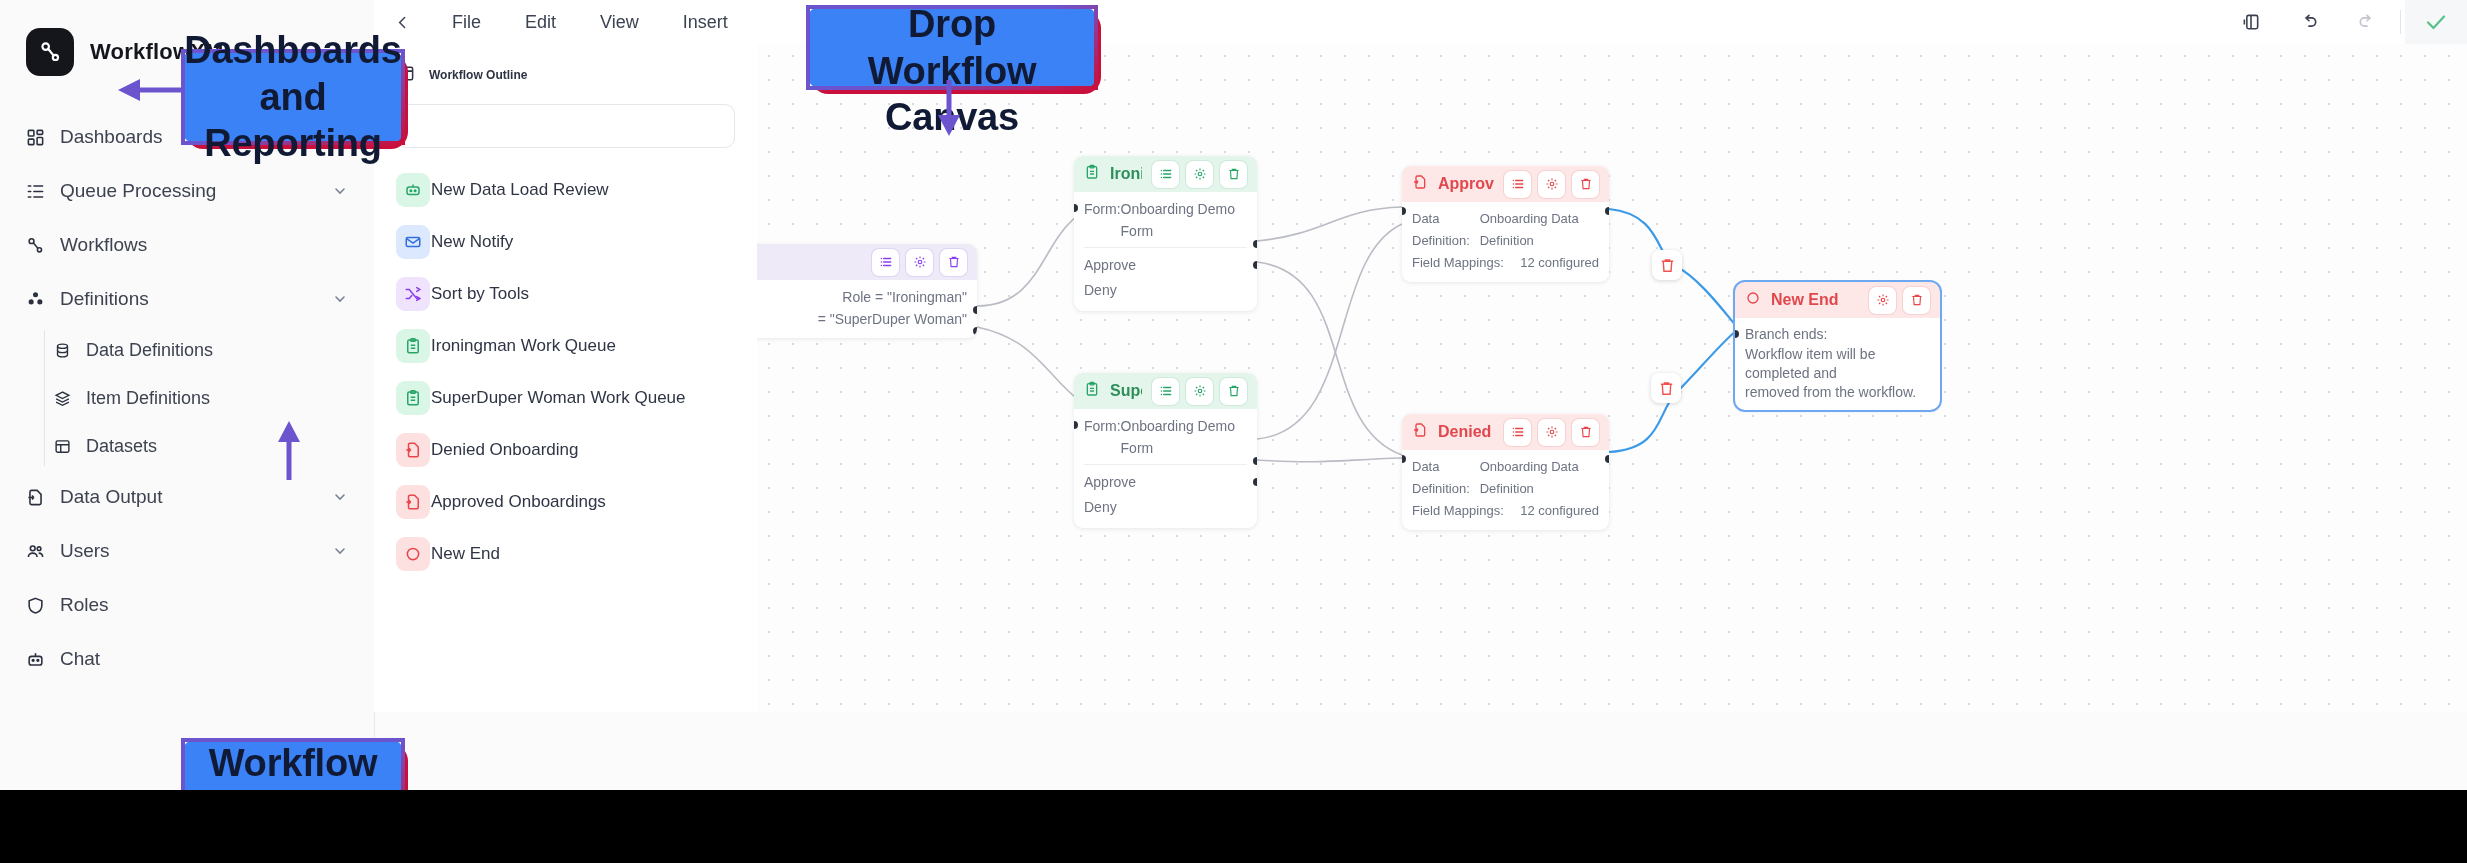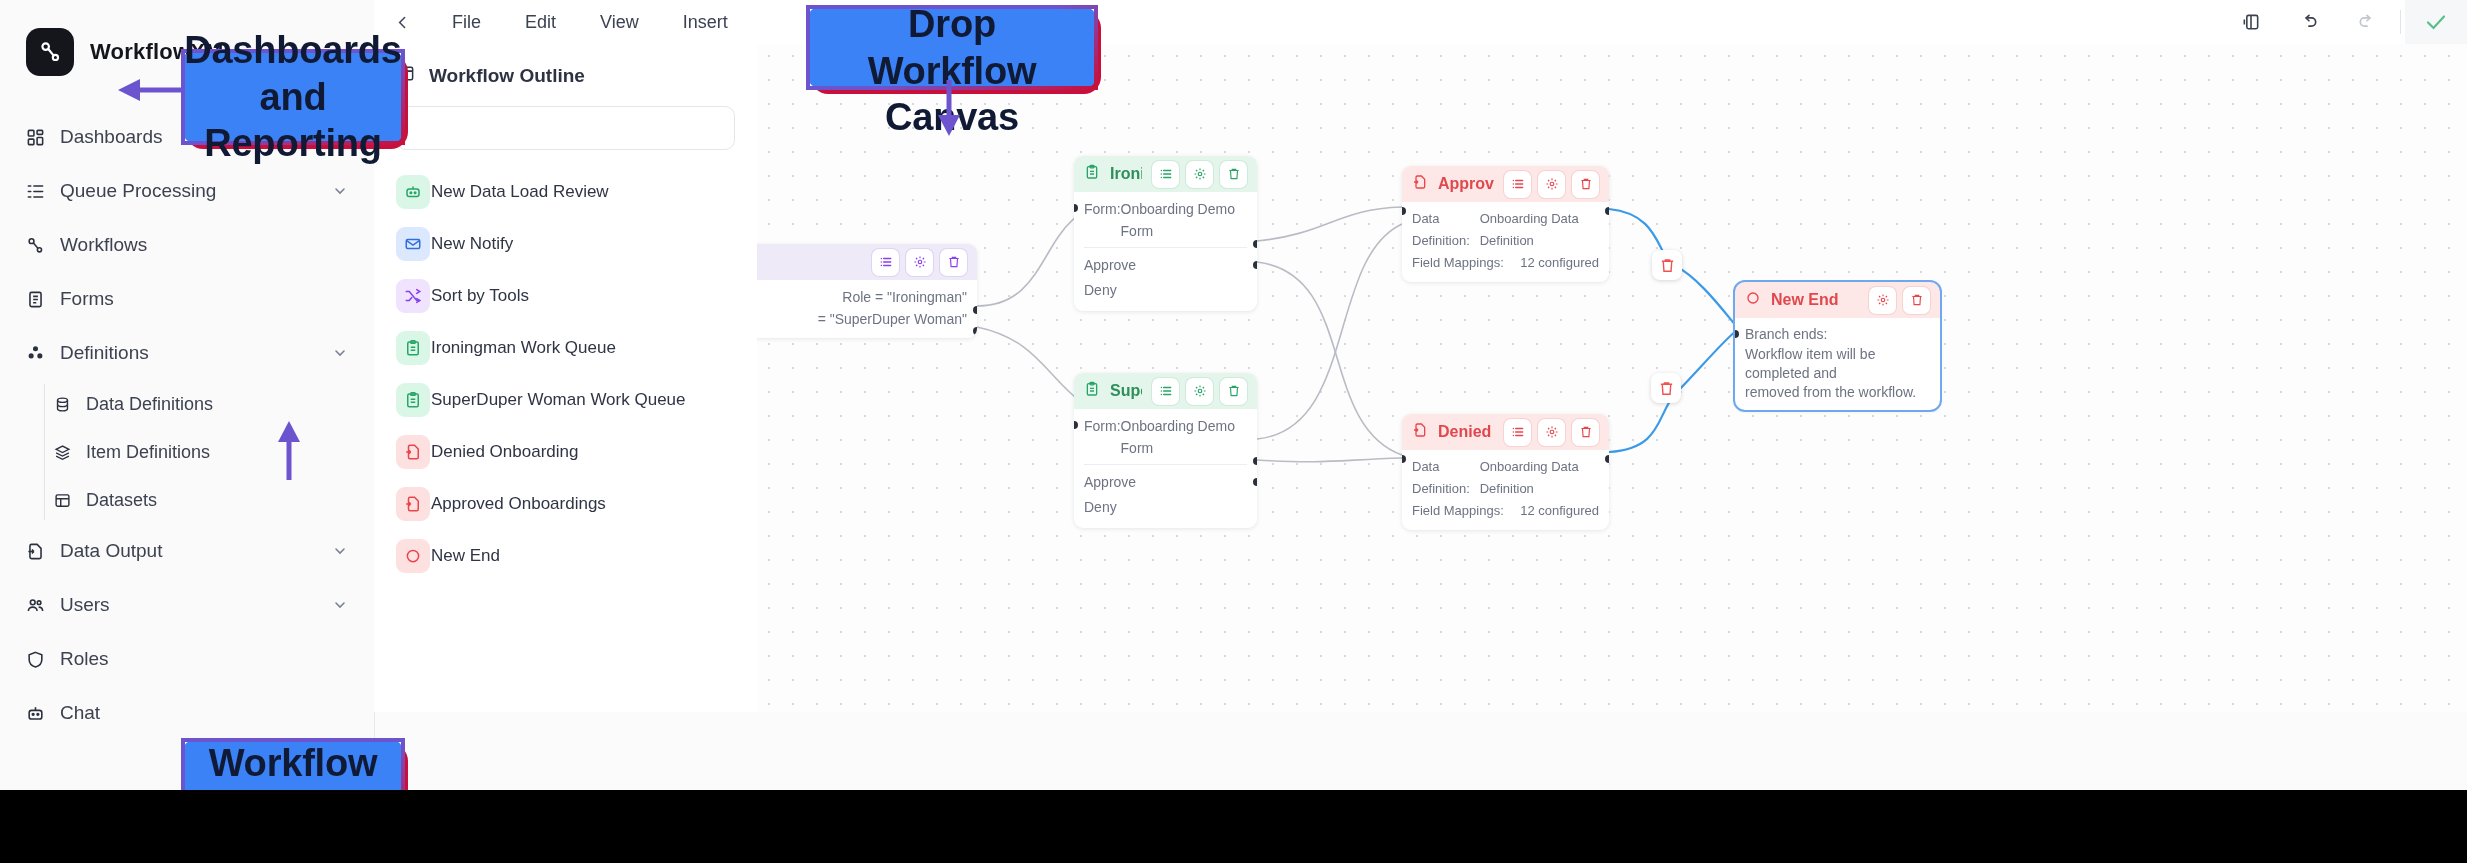--- a/index.html
+++ b/index.html
@@ -27,21 +27,21 @@
   .mb-back{width:56px;display:flex;align-items:center;justify-content:center;color:#41465a;font-size:20px;cursor:pointer;}
   .mb-item{padding:0 22px;font-size:18px;color:#3b4252;cursor:pointer;font-weight:500;}
   .mb-right{position:absolute;right:0;top:0;height:44px;display:flex;align-items:center;}
   .mb-icon{width:58px;height:44px;display:flex;align-items:center;justify-content:center;cursor:pointer;color:#3c4150;}
   .mb-icon.muted{color:#c2c5cf;}
   .mb-sep{width:1px;height:24px;background:#e3e4ea;margin:0 4px;}
   .mb-ok{width:62px;height:44px;display:flex;align-items:center;justify-content:center;background:#f6f7f8;color:#57c08a;cursor:pointer;}
 
   
   #outline{position:absolute;left:0;top:44px;width:383px;bottom:0;background:#fff;border-right:1px solid #eceef1;}
-  .ol-head{display:flex;align-items:center;gap:14px;padding:20px 0 0 22px;font-size:19px;font-weight:600;color:#2d3342;}
+  .ol-head{display:flex;align-items:center;gap:14px;padding:20px 0 0 22px;font-size:12px;font-weight:600;color:#2d3342;}
   .ol-search{margin:18px 22px 0 22px;height:42px;border:1px solid #e4e6ea;border-radius:10px;background:#fff;display:flex;align-items:center;padding:0 14px;}
   .ol-search input{border:0;outline:0;font-size:16px;color:#4a4f5e;width:100%;background:transparent;font-family:"Liberation Sans",sans-serif;}
   .tools{margin-top:16px;}
   .tool{display:flex;align-items:center;gap:1px;height:52px;padding-left:22px;cursor:pointer;}
   .tool .tic{width:34px;height:34px;border-radius:9px;display:flex;align-items:center;justify-content:center;flex:0 0 34px;}
   .tool .tlbl{font-size:17px;color:#2f3545;font-weight:500;}
 
   
   #canvas{position:absolute;left:383px;top:44px;right:0;bottom:0;overflow:hidden;
     background-color:#fdfdfd;
@@ -125,29 +125,20 @@
         <span class="ic">
           <svg width="19" height="19" viewBox="0 0 24 24" fill="none" stroke="currentColor" stroke-width="2">
               <circle cx="7" cy="6.5" r="3"></circle>
               <circle cx="17" cy="17.5" r="2.6"></circle>
               <path d="M9.4 8.8 L15 15.4"></path>
             </svg>
         </span>
         <span class="lbl">Workflows</span>
       </div>
 
-      <div class="nav-item">
-        <span class="ic">
-          <svg width="19" height="19" viewBox="0 0 24 24" fill="none" stroke="currentColor" stroke-width="2">
-              <rect x="5" y="3" width="14" height="18" rx="2"></rect>
-              <path d="M9 8h6M9 12h6M9 16h4"></path>
-            </svg>
-        </span>
-        <span class="lbl">Forms</span>
-      </div>
 
       <div class="nav-item">
         <span class="ic">
           <svg width="19" height="19" viewBox="0 0 24 24" fill="currentColor">
               <circle cx="12" cy="6" r="3.2"></circle>
               <circle cx="6.5" cy="15" r="3.2"></circle>
               <circle cx="17.5" cy="15" r="3.2"></circle>
             </svg>
         </span>
         <span class="lbl">Definitions</span>

